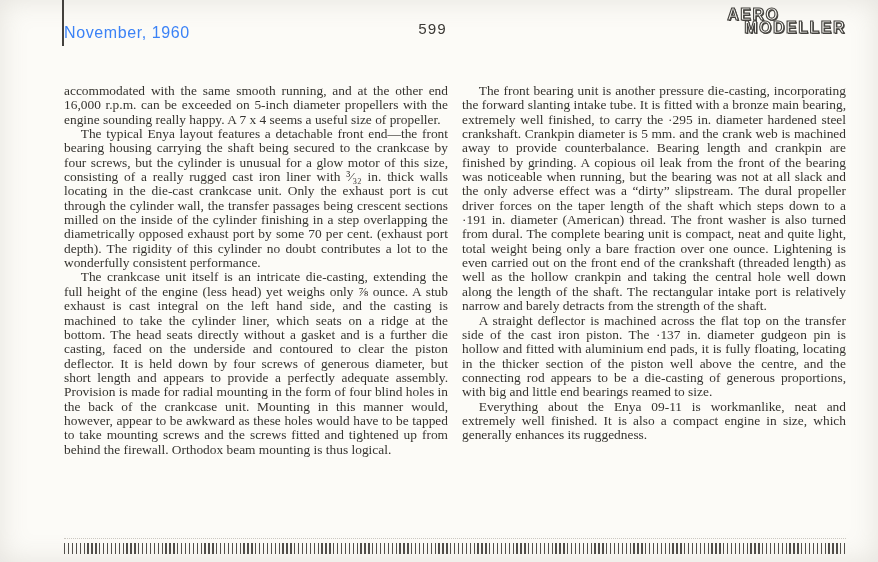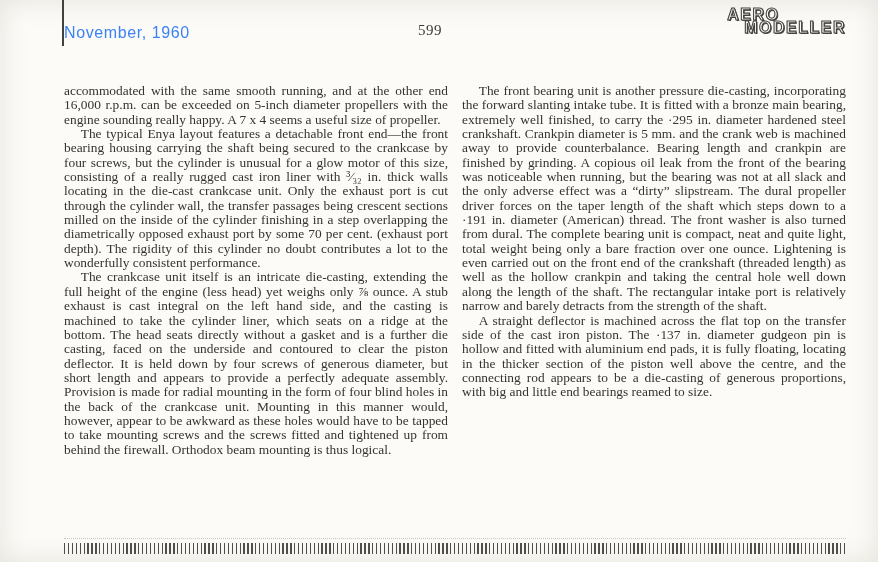--- a/index.html
+++ b/index.html
@@ -17,21 +17,21 @@
     box-shadow:inset 0 0 28px rgba(120,115,105,.18);
   }
   
   .issue-date{
     position:absolute;left:64px;top:24px;
     font-family:"Liberation Sans", sans-serif;
     font-size:16px;letter-spacing:.6px;color:#3b82f6;
   }
   .page-number{
     position:absolute;left:418px;top:22px;
-    font-family:Liberation Serif, serif;
+    font-family:Liberation Mono, monospace;
     font-size:15px;color:#3d3b37;letter-spacing:.5px;
   }
   .logo{
     position:absolute;top:9px;right:32px;
     font-family:"Liberation Sans", sans-serif;
     font-weight:700;font-size:16px;line-height:12.5px;
     letter-spacing:1.5px;
     color:#fcfbf7;
     -webkit-text-stroke:1.1px #45433f;
     text-shadow:1px 1px 0 #45433f;
@@ -85,18 +85,19 @@
 
   <div class="columns">
     <div class="col">
       <p class="noindent">accommodated with the same smooth running, and at the other end 16,000 r.p.m. can be exceeded on 5-inch diameter propellers with the engine sounding really happy. A 7 x 4 seems a useful size of propeller.</p>
       <p>The typical Enya layout features a detachable front end—the front bearing housing carrying the shaft being secured to the crankcase by four screws, but the cylinder is unusual for a glow motor of this size, consisting of a really rugged cast iron liner with ³⁄₃₂ in. thick walls locating in the die-cast crankcase unit. Only the exhaust port is cut through the cylinder wall, the transfer passages being crescent sections milled on the inside of the cylinder finishing in a step overlapping the diametrically opposed exhaust port by some 70 per cent. (exhaust port depth). The rigidity of this cylinder no doubt contributes a lot to the wonderfully consistent performance.</p>
       <p>The crankcase unit itself is an intricate die-casting, extending the full height of the engine (less head) yet weighs only ⅞ ounce. A stub exhaust is cast integral on the left hand side, and the casting is machined to take the cylinder liner, which seats on a ridge at the bottom. The head seats directly without a gasket and is a further die casting, faced on the underside and contoured to clear the piston deflector. It is held down by four screws of generous diameter, but short length and appears to provide a perfectly adequate assembly. Provision is made for radial mounting in the form of four blind holes in the back of the crankcase unit. Mounting in this manner would, however, appear to be awkward as these holes would have to be tapped to take mounting screws and the screws fitted and tightened up from behind the firewall. Orthodox beam mounting is thus logical.</p>
     </div>
     <div class="col">
       <p>The front bearing unit is another pressure die-casting, incorporating the forward slanting intake tube. It is fitted with a bronze main bearing, extremely well finished, to carry the ·295 in. diameter hardened steel crankshaft. Crankpin diameter is 5 mm. and the crank web is machined away to provide counterbalance. Bearing length and crankpin are finished by grinding. A copious oil leak from the front of the bearing was noticeable when running, but the bearing was not at all slack and the only adverse effect was a “dirty” slipstream. The dural propeller driver forces on the taper length of the shaft which steps down to a ·191 in. diameter (American) thread. The front washer is also turned from dural. The complete bearing unit is compact, neat and quite light, total weight being only a bare fraction over one ounce. Lightening is even carried out on the front end of the crankshaft (threaded length) as well as the hollow crankpin and taking the central hole well down along the length of the shaft. The rectangular intake port is relatively narrow and barely detracts from the strength of the shaft.</p>
       <p>A straight deflector is machined across the flat top on the transfer side of the cast iron piston. The ·137 in. diameter gudgeon pin is hollow and fitted with aluminium end pads, it is fully floating, locating in the thicker section of the piston well above the centre, and the connecting rod appears to be a die-casting of generous proportions, with big and little end bearings reamed to size.</p>
+      <p>Everything about the Enya 09-11 is workmanlike, neat and extremely well finished. It is also a compact engine in size, which generally enhances its ruggedness.</p>
     </div>
   </div>
 
   <div class="bottom-strip"></div>
 
 </div>
 
 </body></html>

